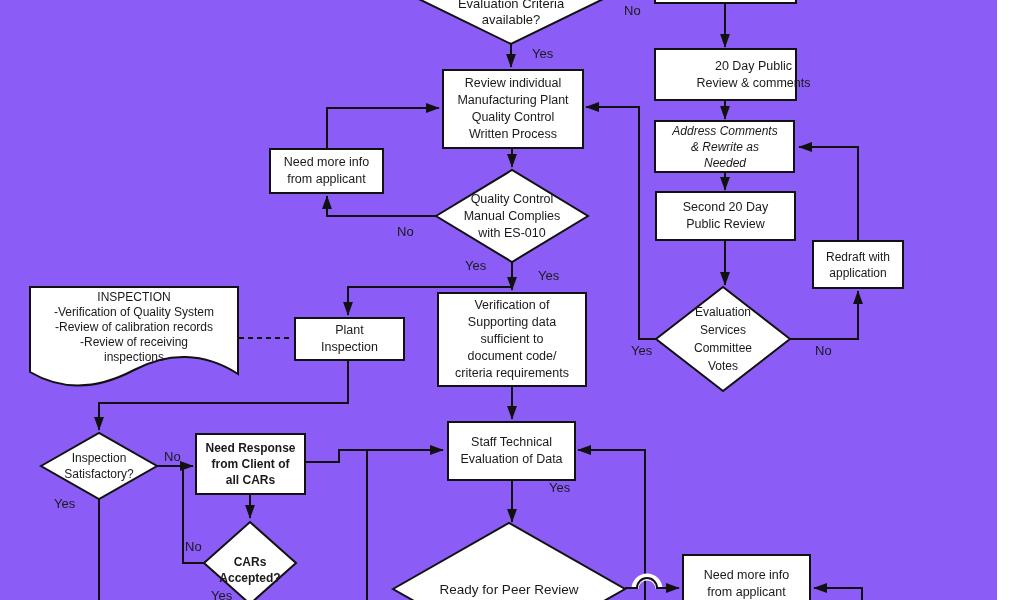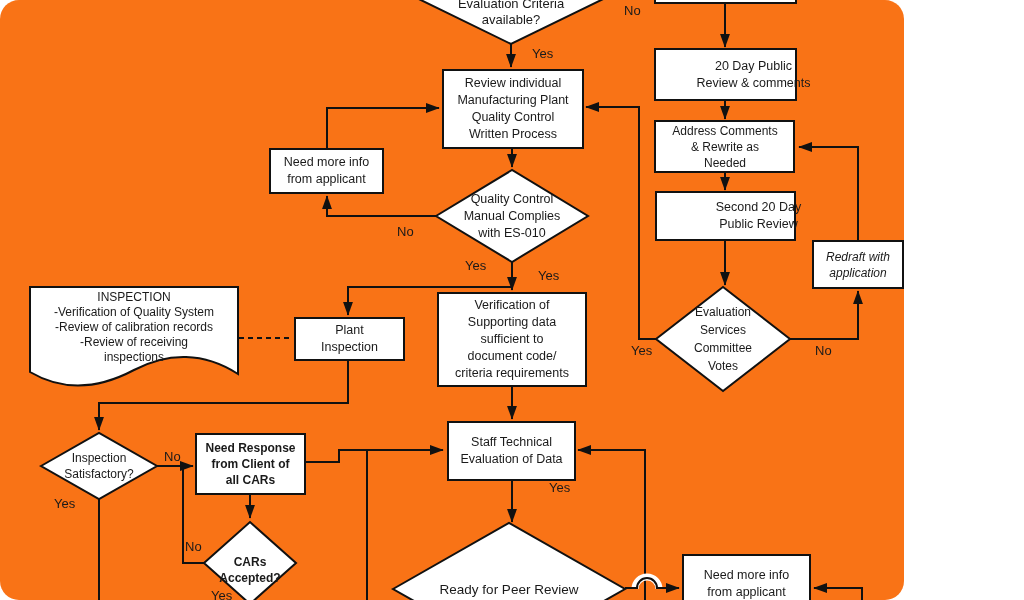--- a/index.html
+++ b/index.html
@@ -1,17 +1,17 @@
 <!DOCTYPE html>
 <html><head>
 <meta charset="utf-8">
 <style>
   html,body{margin:0;padding:0;background:#fff;}
-  #stage{position:relative;width:904px;height:600px;background:#f97316;overflow:hidden;
-         font-family:"Liberation Sans", sans-serif;color:#1a1a1a;border-radius:19px;}
+  #stage{position:relative;width:997px;height:600px;background:#8b5cf6;overflow:hidden;
+         font-family:"Liberation Sans", sans-serif;color:#1a1a1a;}
   #stage svg{position:absolute;left:0;top:0;}
   .lbl{position:absolute;display:flex;align-items:center;justify-content:center;
        text-align:center;white-space:pre-line;color:#1a1a1a;font-size:12.5px;line-height:17px;}
   .el{position:absolute;font-size:13px;color:#1a1a1a;white-space:pre;}
 </style>
 </head>
 <body>
 
 <div id="stage">
 
@@ -106,26 +106,26 @@
 from applicant</div>
   <div class="lbl" style="left:43px;top:436px;width:112px;height:60px;font-size:12px;line-height:16px;">Inspection
 Satisfactory?</div>
   <div class="lbl" style="left:198px;top:436px;width:105px;height:56px;font-size:12px;line-height:16px;font-weight:bold;">Need Response
 from Client of
 all CARs</div>
   <div class="lbl" style="left:205px;top:536px;width:90px;height:68px;font-size:12px;line-height:16px;font-weight:bold;">CARs
 Accepted?</div>
   <div class="lbl" style="left:657px;top:51px;width:137px;height:47px;margin-left:28px;">20 Day Public
 Review &amp; comments</div>
-  <div class="lbl" style="left:657px;top:123px;width:136px;height:47px;font-size:12px;line-height:16px;">Address Comments
+  <div class="lbl" style="left:657px;top:123px;width:136px;height:47px;font-size:12px;line-height:16px;font-style:italic;">Address Comments
 &amp; Rewrite as
 Needed</div>
-  <div class="lbl" style="left:658px;top:194px;width:135px;height:44px;padding-left:33px;">Second 20 Day
+  <div class="lbl" style="left:658px;top:194px;width:135px;height:44px;">Second 20 Day
 Public Review</div>
-  <div class="lbl" style="left:815px;top:243px;width:86px;height:43px;font-size:12px;line-height:16px;font-style:italic;">Redraft with
+  <div class="lbl" style="left:815px;top:243px;width:86px;height:43px;font-size:12px;line-height:16px;">Redraft with
 application</div>
   <div class="lbl" style="left:658px;top:301px;width:130px;height:76px;font-size:12px;line-height:18px;">Evaluation
 Services
 Committee
 Votes</div>
 
   <div class="el" style="left:532px;top:46px;">Yes</div>
   <div class="el" style="left:624px;top:3px;">No</div>
   <div class="el" style="left:397px;top:224px;">No</div>
   <div class="el" style="left:465px;top:258px;">Yes</div>

